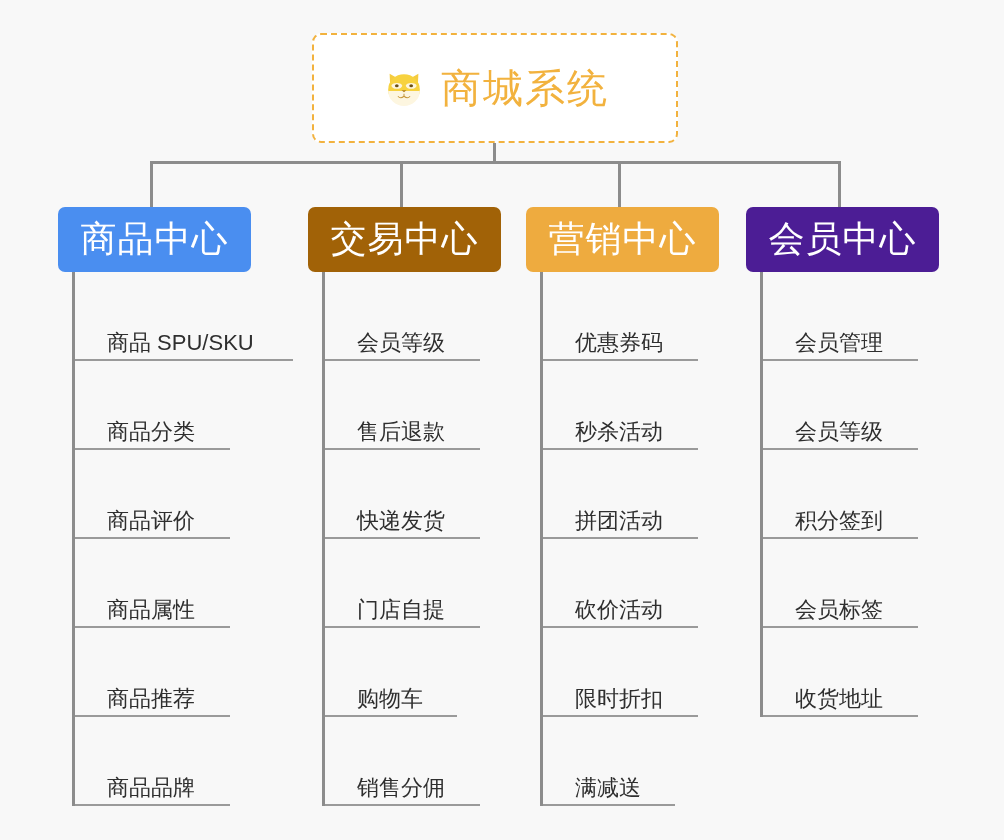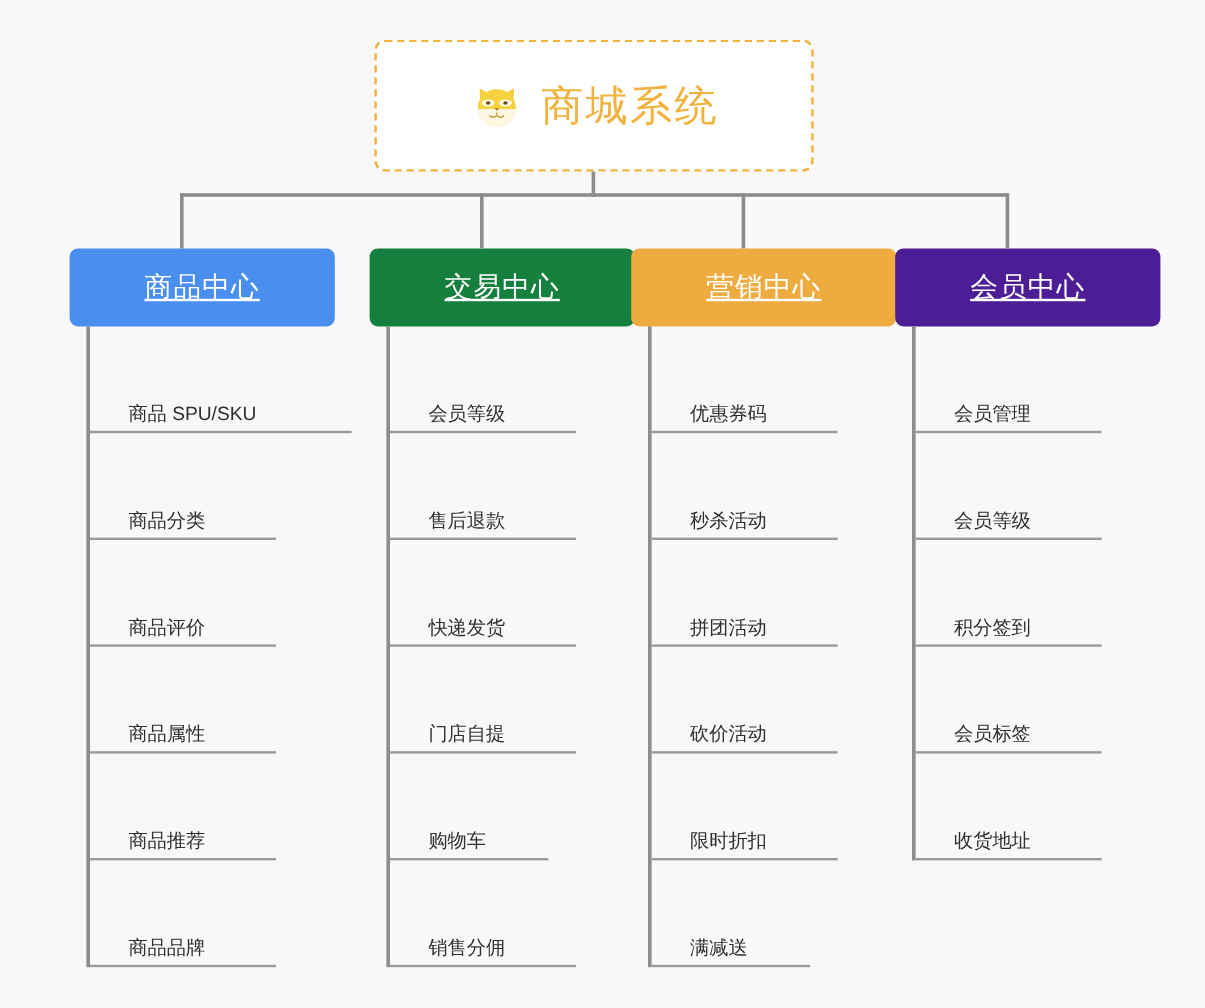--- a/index.html
+++ b/index.html
@@ -36,21 +36,21 @@
     justify-content: center;
     gap: 14px;
   }
   .root-emoji {
     font-size: 44px;
     line-height: 1;
     display: block;
   }
   .root-emoji svg { display: block; }
   .root-title {
-    font-size: 35px;
+    font-size: 40px;
     color: #f2b23e;
     letter-spacing: 2px;
     white-space: nowrap;
   }
 
   
   .conn {
     position: absolute;
     background: #8c8c8c;
   }
@@ -71,51 +71,50 @@
     width: 3px;
     height: 46px;
   }
 
   
   .branch {
     position: absolute;
     top: 207px;
   }
   .branch-header {
-    width: 221px;
+    width: 193px;
     height: 65px;
     border-radius: 7px;
     box-sizing: border-box;
     display: flex;
     align-items: center;
     justify-content: center;
     color: #ffffff;
-    font-size: 23px;
+    font-size: 36px;
     letter-spacing: 1px;
     white-space: nowrap;
-    text-decoration: underline;
   }
 
   
   .leaves {
     position: relative;
     margin-left: 14px;
     padding-left: 0;
     border-left: 3px solid #8c8c8c;
     margin-top: 0;
   }
   .leaf {
     position: relative;
     height: 89px;
     box-sizing: border-box;
     display: flex;
     align-items: flex-end;
   }
   .leaf-label {
-    font-size: 16px;
+    font-size: 22px;
     color: #2f2f2f;
     white-space: nowrap;
     padding: 0 0 7px 32px;
     line-height: 1;
   }
   .leaf-underline {
     position: absolute;
     left: 0;
     bottom: 0;
     height: 2px;
@@ -182,21 +181,21 @@
             <span class="leaf-label">商品推荐</span>
             <div class="leaf-underline" style="width: 155px;"></div>
           </div>
           <div class="leaf">
             <span class="leaf-label">商品品牌</span>
             <div class="leaf-underline" style="width: 155px;"></div>
           </div>
         </div>
       </div>
       <div class="branch" style="left: 308px;">
-        <div class="branch-header" style="background: #15803d;">
+        <div class="branch-header" style="background: #a16207;">
           <span>交易中心</span>
         </div>
         <div class="leaves" style="border-left-color: rgb(140, 140, 140);">
           <div class="leaf">
             <span class="leaf-label">会员等级</span>
             <div class="leaf-underline" style="width: 155px;"></div>
           </div>
           <div class="leaf">
             <span class="leaf-label">售后退款</span>
             <div class="leaf-underline" style="width: 155px;"></div>

